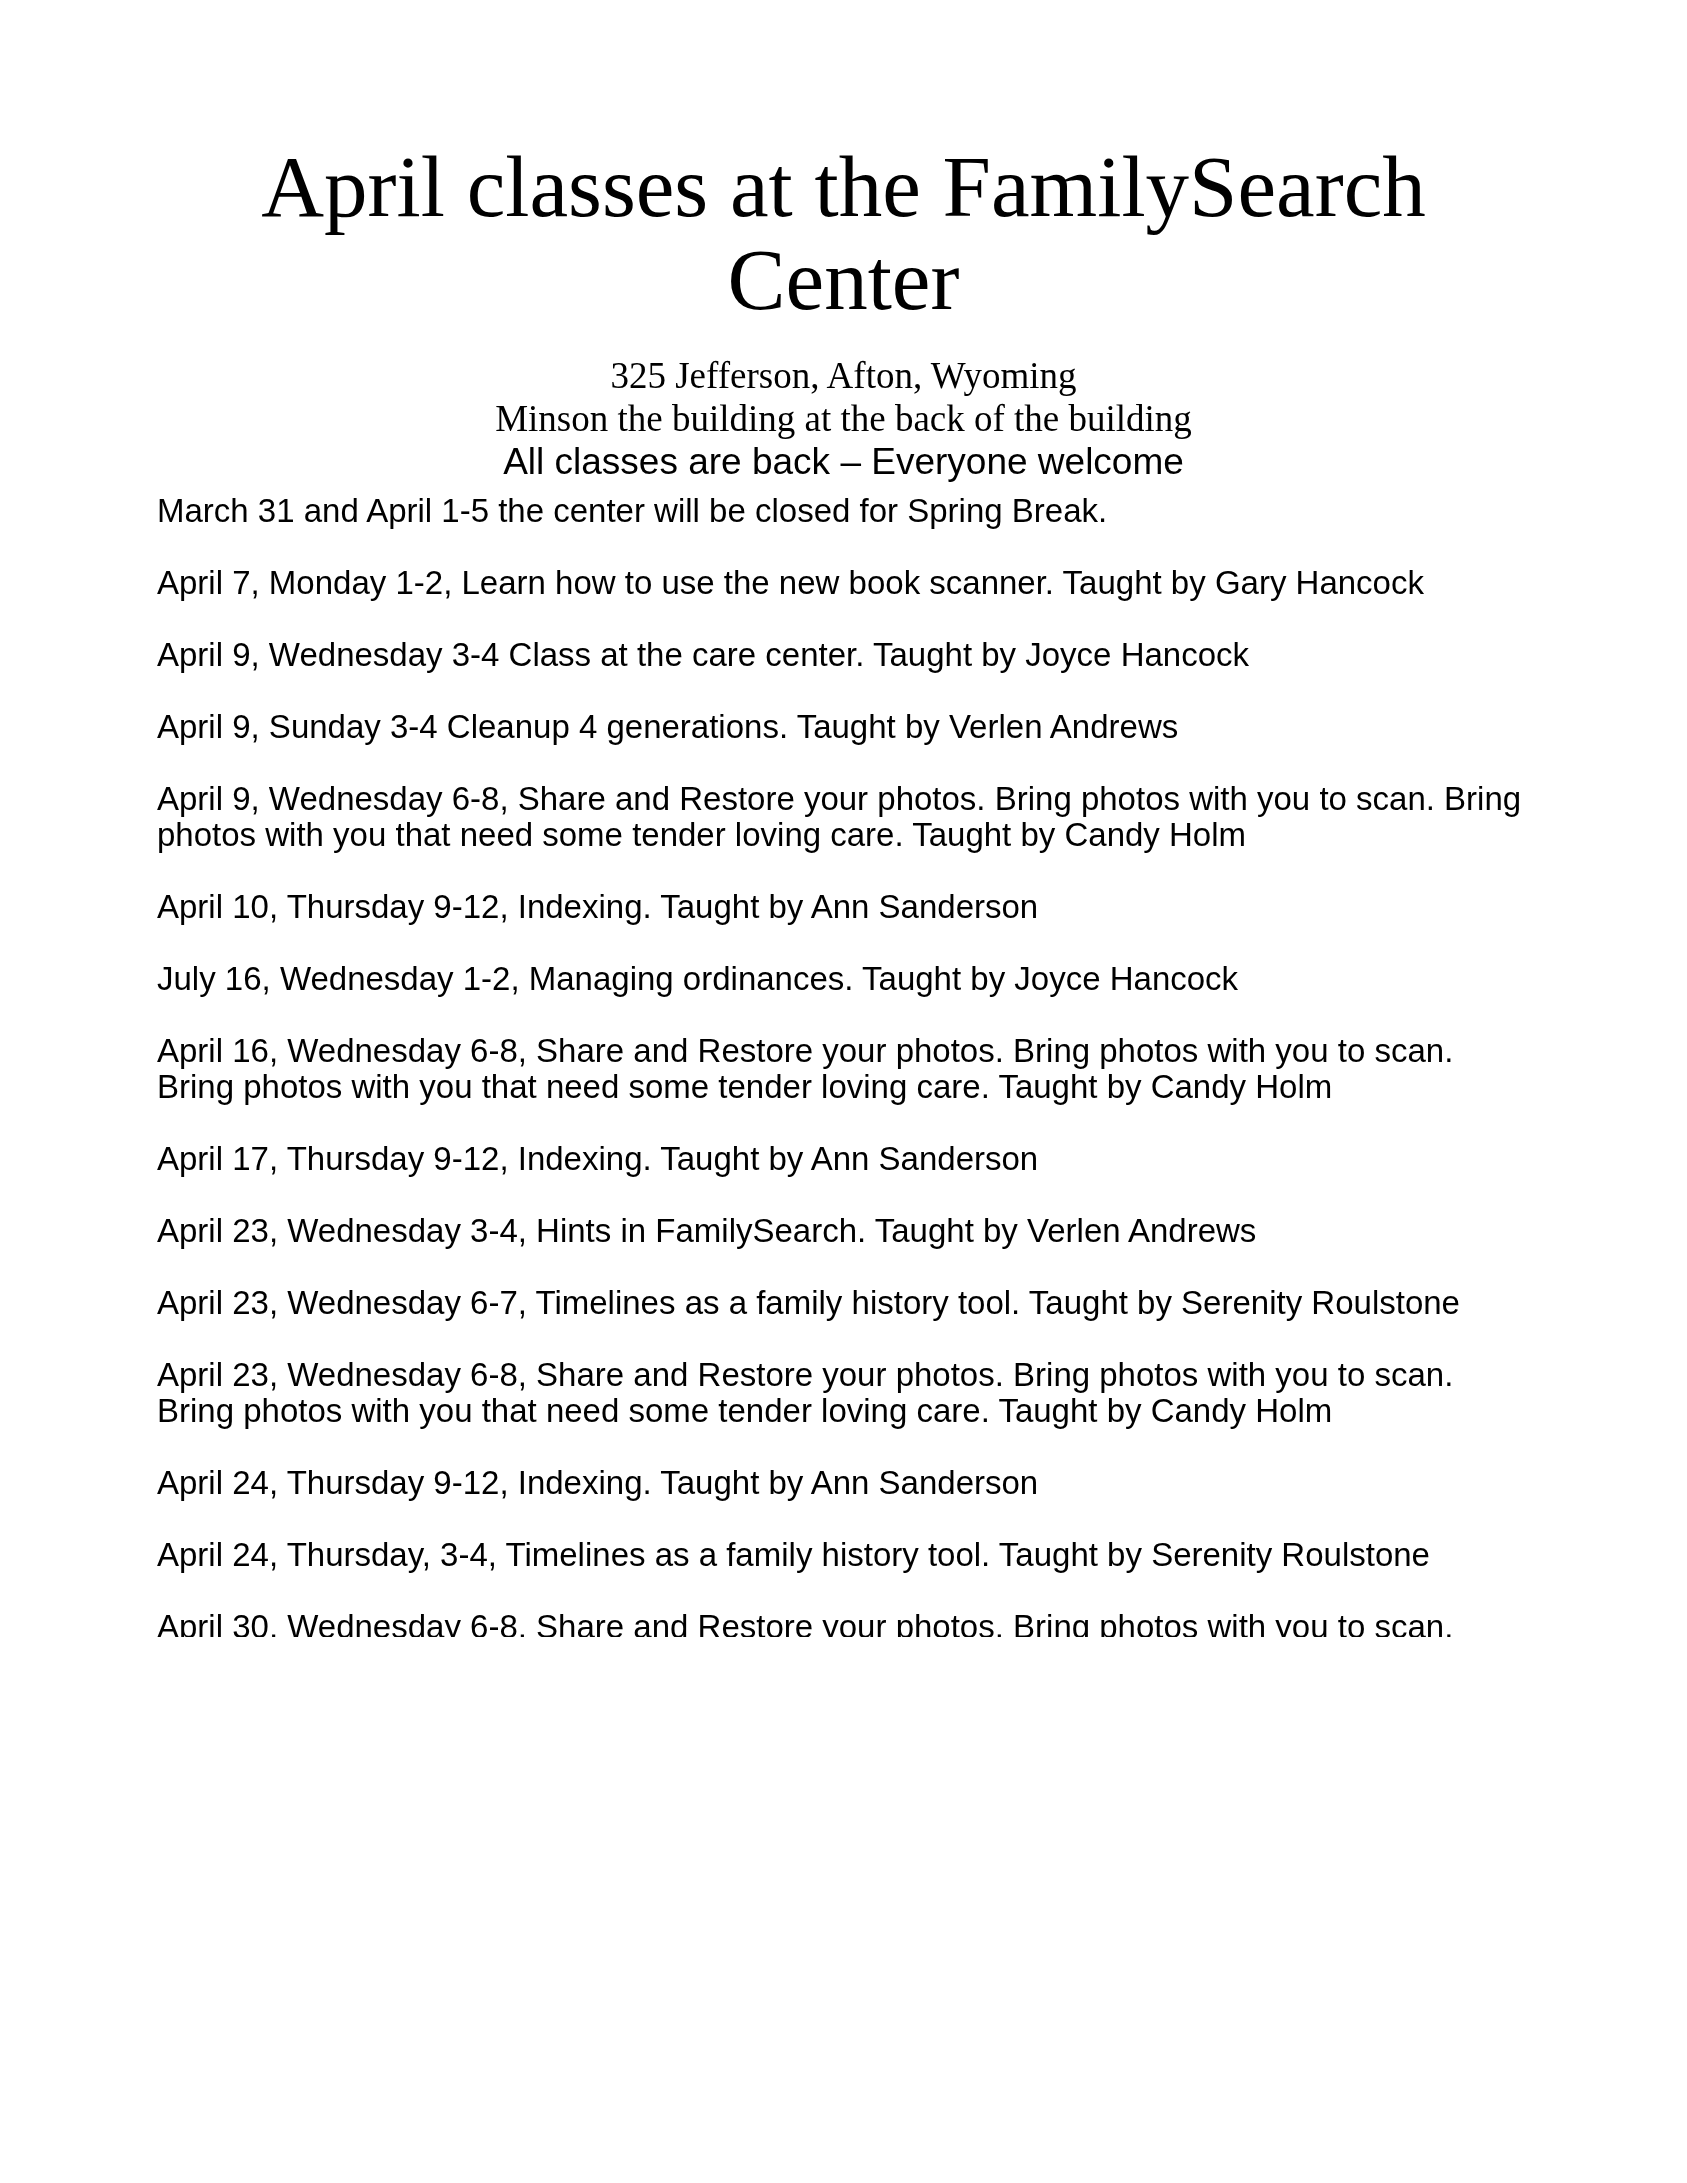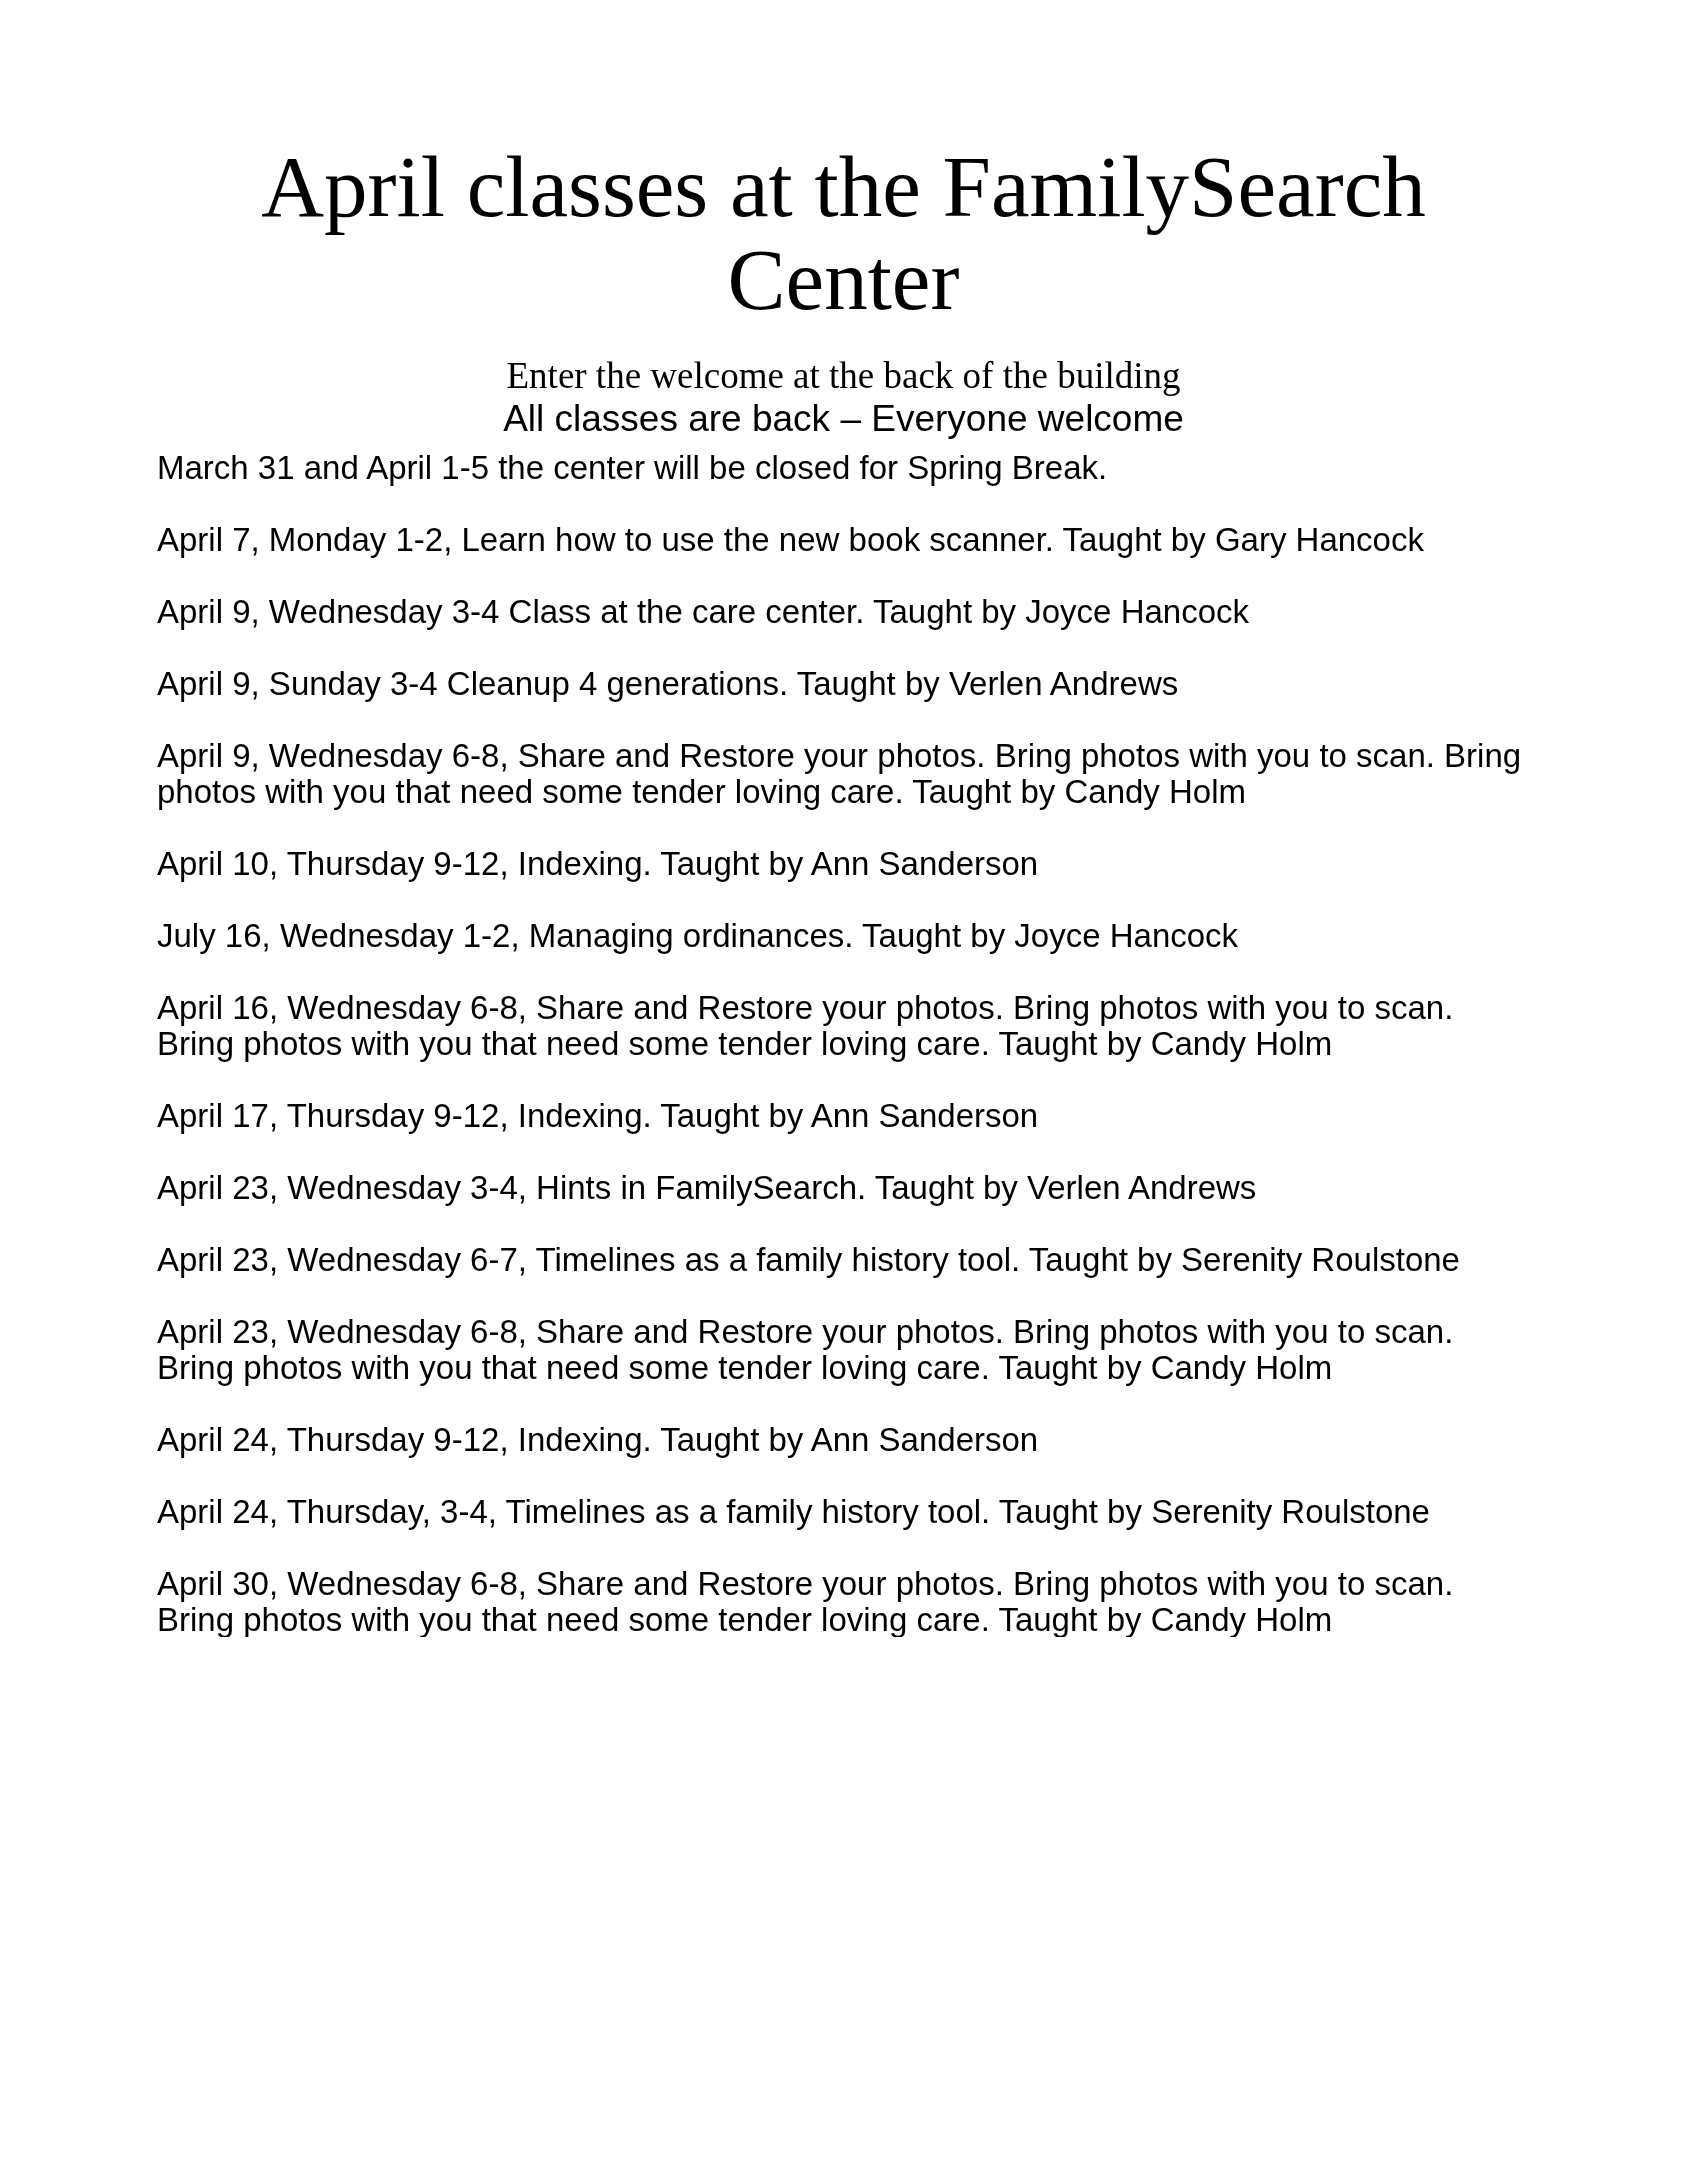--- a/index.html
+++ b/index.html
@@ -45,21 +45,22 @@
 <body>
 
 <div class="page">
 
   <div class="title">
     <div>April classes at the FamilySearch</div>
     <div>Center</div>
   </div>
 
   <div class="subs">
-    <div class="sub-serif">Enter the welcome at the back of the building</div>
+    <div class="sub-serif">325 Jefferson, Afton, Wyoming</div>
+    <div class="sub-serif">Minson the building at the back of the building</div>
     <div class="sub-sans">All classes are back – Everyone welcome</div>
   </div>
 
   <div class="body-block">
     <p>March 31 and April 1-5 the center will be closed for Spring Break.</p>
     <p>April 7, Monday 1-2, Learn how to use the new book scanner. Taught by Gary Hancock</p>
     <p>April 9, Wednesday 3-4 Class at the care center. Taught by Joyce Hancock</p>
     <p>April 9, Sunday 3-4 Cleanup 4 generations. Taught by Verlen Andrews</p>
     <p>April 9, Wednesday 6-8, Share and Restore your photos. Bring photos with you to scan. Bring<br>photos with you that need some tender loving care. Taught by Candy Holm</p>
     <p>April 10, Thursday 9-12, Indexing. Taught by Ann Sanderson</p>

